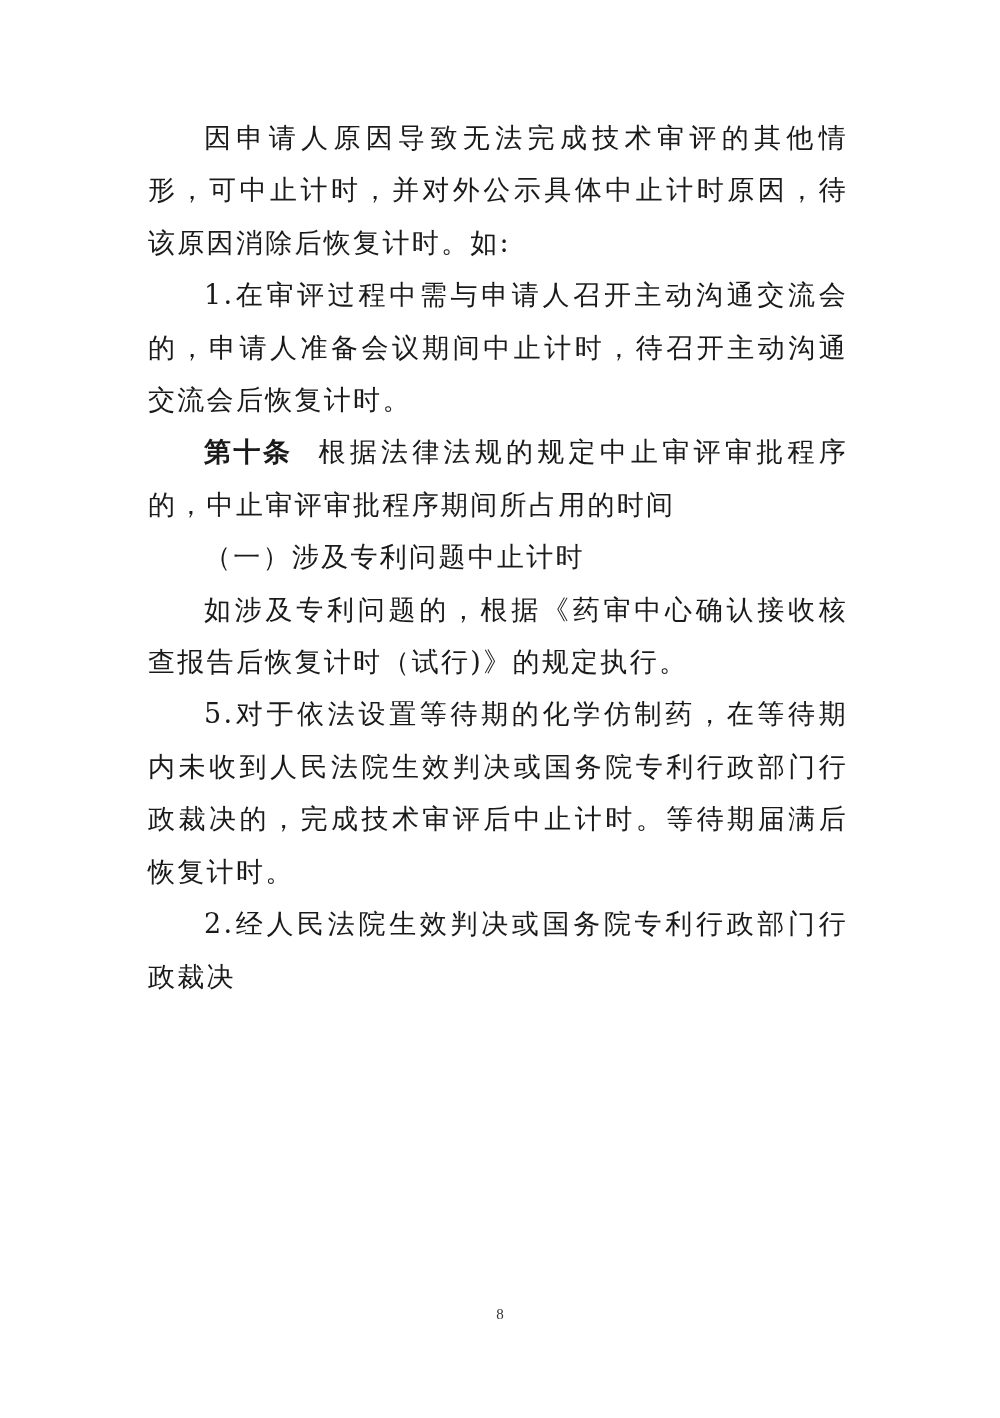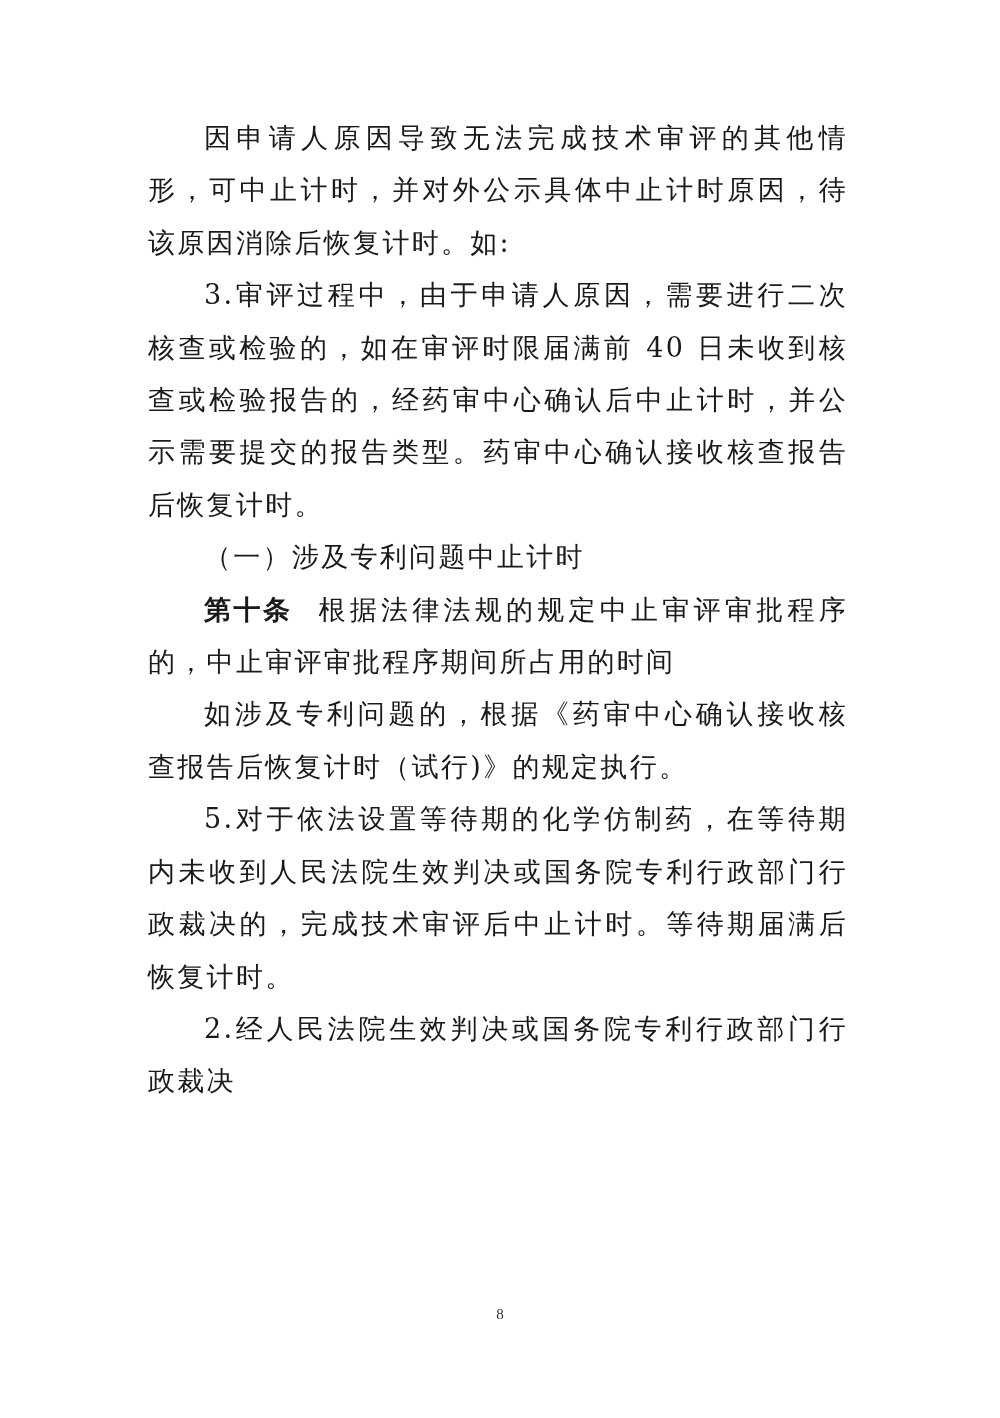--- a/index.html
+++ b/index.html
@@ -40,21 +40,21 @@
       font-size: 15px;
       color: #333333;
     }
   </style>
 </head>
 <body>
 
 <div class="page">
   <div class="body-text">
     <p class="para"><span>因申请人原因导致无法完成技术审评的其他情形，可中止计时，并对外公示具体中止计时原因，待该原因消除后恢复计时。如:</span></p>
-    <p class="para"><span>3.审评过程中，由于申请人原因，需要进行二次核查或检验的，如在审评时限届满前 40 日未收到核查或检验报告的，经药审中心确认后中止计时，并公示需要提交的报告类型。药审中心确认接收核查报告后恢复计时。</span></p>
+    <p class="para"><span>1.在审评过程中需与申请人召开主动沟通交流会的，申请人准备会议期间中止计时，待召开主动沟通交流会后恢复计时。</span></p>
+    <p class="para bold-lead"><span class="lead">第十条</span><span>根据法律法规的规定中止审评审批程序的，中止审评审批程序期间所占用的时间</span></p>
     <p class="para"><span>（一）涉及专利问题中止计时</span></p>
-    <p class="para bold-lead"><span class="lead">第十条</span><span>根据法律法规的规定中止审评审批程序的，中止审评审批程序期间所占用的时间</span></p>
     <p class="para"><span>如涉及专利问题的，根据《药审中心确认接收核查报告后恢复计时（试行)》的规定执行。</span></p>
     <p class="para"><span>5.对于依法设置等待期的化学仿制药，在等待期内未收到人民法院生效判决或国务院专利行政部门行政裁决的，完成技术审评后中止计时。等待期届满后恢复计时。</span></p>
     <p class="para"><span>2.经人民法院生效判决或国务院专利行政部门行政裁决</span></p>
   </div>
   <div class="page-number">8</div>
 </div>
 
 </body></html>

